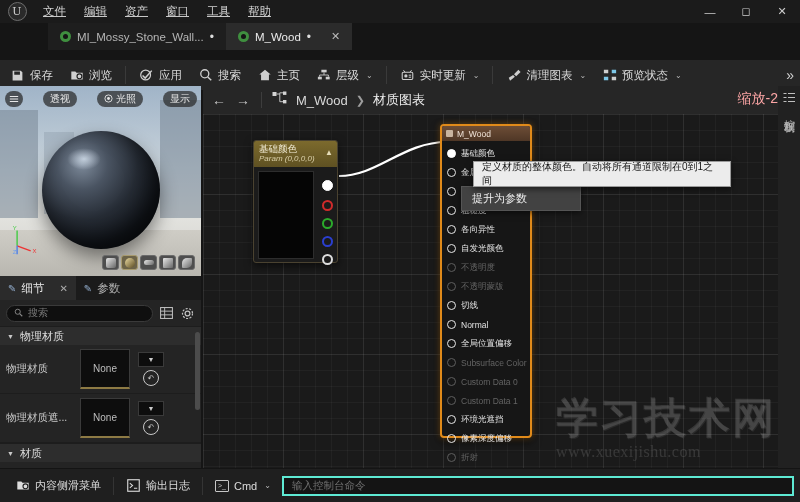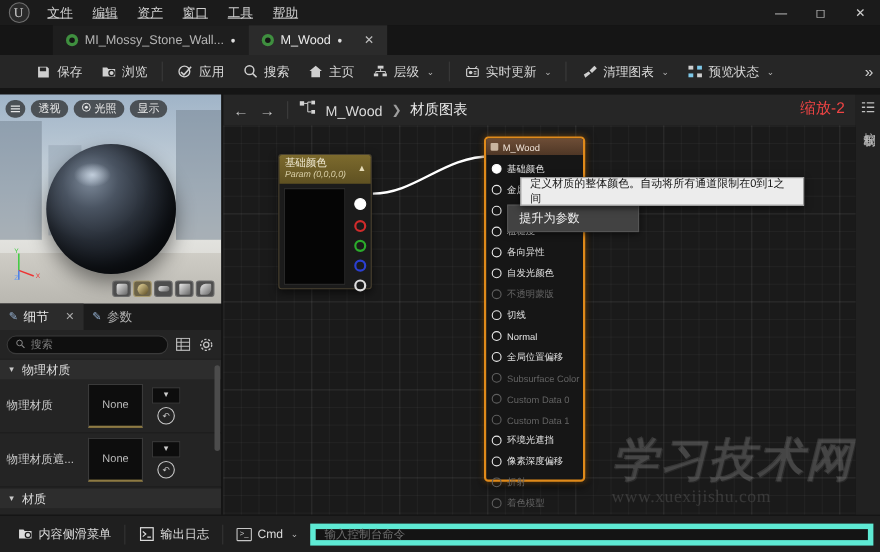--- a/index.html
+++ b/index.html
@@ -57,22 +57,22 @@
   }
   .tab .dot-icon::after {
     content: ''; position: absolute; left: 3px; top: 3px; width: 5px; height: 5px;
     border-radius: 50%; background: #151515;
   }
   .tab .tabclose { margin-left: 14px; font-size: 11px; color: #bbb; }
   .tab .modmark { color: #ddd; font-size: 12px; }
 
   
   .toolbar {
-    position: absolute; left: 0; top: 50px; width: 800px; height: 30px;
-    background: #262626; display: flex; align-items: center; padding-left: 24px;
+    position: absolute; left: 0; top: 60px; width: 800px; height: 30px;
+    background: #262626; display: flex; align-items: center; padding-left: 2px;
   }
   .tb-item {
     display: flex; align-items: center; gap: 5px; height: 26px;
     padding: 0 8px; font-size: 11.5px; color: #dadada; border-radius: 2px;
   }
   .tb-sep { width: 1px; height: 18px; background: #3a3a3a; margin: 0 5px; }
   .tb-ico {
     width: 15px; height: 15px; display: flex; align-items: center; justify-content: center;
     color: #cfcfcf; flex: none;
   }
@@ -98,21 +98,21 @@
     position: absolute; left: 50%; top: 104px; transform: translate(-50%,-50%);
     width: 118px; height: 118px; border-radius: 50%;
     background:
       radial-gradient(circle at 34% 28%, #7e8b9b 0%, #4a5462 22%, #262c35 48%, #14181e 70%, #0b0d11 100%);
     box-shadow: 0 8px 18px rgba(0,0,0,.45), inset -8px -10px 22px rgba(0,0,0,.6);
   }
   .vp-sphere::after {
     content:''; position:absolute; left:22%; top:14%; width:34px; height:22px;
     border-radius:50%; background: radial-gradient(ellipse at center, rgba(220,232,245,.75), rgba(220,232,245,0) 70%);
   }
-  .vp-toolrow { position: absolute; left: 5px; top: 5px; display: flex; gap: 5px; align-items: center; }
+  .vp-toolrow { position: absolute; left: 5px; top: 5px; display: flex; gap: 20px; align-items: center; }
   .vp-btn {
     height: 16px; padding: 0 7px; border-radius: 8px;
     background: rgba(40,40,40,.72); color: #e7e7e7; font-size: 10px;
     display: flex; align-items: center; gap: 3px;
   }
   .vp-btn.square { width: 18px; padding: 0; justify-content: center; }
   .vp-axis { position: absolute; left: 12px; bottom: 20px; width: 34px; height: 34px; }
   .vp-shapes {
     position: absolute; right: 6px; bottom: 6px; display: flex; gap: 2px;
   }
@@ -202,21 +202,21 @@
     background: #1a1a1a;
     background-image:
       linear-gradient(to right, rgba(255,255,255,.035) 1px, transparent 1px),
       linear-gradient(to bottom, rgba(255,255,255,.035) 1px, transparent 1px),
       linear-gradient(to right, rgba(255,255,255,.055) 1px, transparent 1px),
       linear-gradient(to bottom, rgba(255,255,255,.055) 1px, transparent 1px);
     background-size: 16px 16px, 16px 16px, 80px 80px, 80px 80px;
     overflow: hidden;
   }
   .zoomlabel {
-    position: absolute; right: 10px; top: -26px; font-size: 14px; color: #ef4444;
+    position: absolute; right: 0; top: -26px; font-size: 14px; color: #fca5a5;
   }
   .rightdock {
     position: absolute; left: 778px; top: 86px; width: 22px; height: 382px;
     background: #212121; display: flex; flex-direction: column; align-items: center;
     padding-top: 6px; gap: 6px;
   }
   .rightdock .rd-ico { font-size: 10px; color: #c0c0c0; }
   .rightdock .rd-txt {
     writing-mode: vertical-rl; font-size: 11px; color: #b7b7b7; letter-spacing: 1px;
   }
@@ -283,40 +283,39 @@
 
   
   .wm {
     position: absolute; left: 556px; top: 395px; width: 240px; height: 92px;
     z-index: 20; pointer-events: none; user-select: none;
   }
   .wm .wmtop {
     font-size: 42px; color: rgba(255,255,255,.13); font-weight: bold;
     letter-spacing: 2px; line-height: 46px;
     text-shadow: 1px 1px 0 rgba(255,255,255,.07);
-    font-style: italic;
   }
   .wm .wmurl {
     font-size: 16px; color: rgba(255,255,255,.13); letter-spacing: .5px;
     font-family: "Liberation Serif", serif; margin-top: 2px;
   }
 
   
   .statusbar {
     position: absolute; left: 0; top: 468px; width: 800px; height: 34px;
     background: #1f1f1f; display: flex; align-items: center; gap: 0; padding-left: 6px;
     border-top: 1px solid #141414;
   }
   .sb-item {
     display: flex; align-items: center; gap: 5px; height: 22px; padding: 0 9px;
     font-size: 11px; color: #dcdcdc;
   }
   .sb-sep { width: 1px; height: 18px; background: #343434; margin: 0 3px; }
   .cmdinput {
-    flex: 1; height: 20px; background: #141414; border: 5px solid #5eead4;
+    flex: 1; height: 20px; background: #141414; border: 2px solid #5eead4;
     display: flex; align-items: center; padding: 0 8px; font-size: 10.5px; color: #6f6f6f;
     margin: 0 6px 0 2px; max-width: 528px;
   }
   .ico-box {
     width: 14px; height: 12px; border: 1.3px solid #c6c6c6; border-radius: 1px;
     display:flex;align-items:center;justify-content:center; font-size:7px; color:#c6c6c6;
   }
 </style>
 </head>
 <body>
@@ -656,20 +655,24 @@
       <div class="pinrow">
         <span class="pdot"></span>
         <span class="plabel">各向异性</span>
       </div>
       <div class="pinrow">
         <span class="pdot"></span>
         <span class="plabel">自发光颜色</span>
       </div>
       <div class="pinrow">
         <span class="pdot dim"></span>
+        <span class="plabel dim">不透明度</span>
+      </div>
+      <div class="pinrow">
+        <span class="pdot dim"></span>
         <span class="plabel dim">不透明蒙版</span>
       </div>
       <div class="pinrow">
         <span class="pdot"></span>
         <span class="plabel">切线</span>
       </div>
       <div class="pinrow">
         <span class="pdot"></span>
         <span class="plabel">Normal</span>
       </div>

